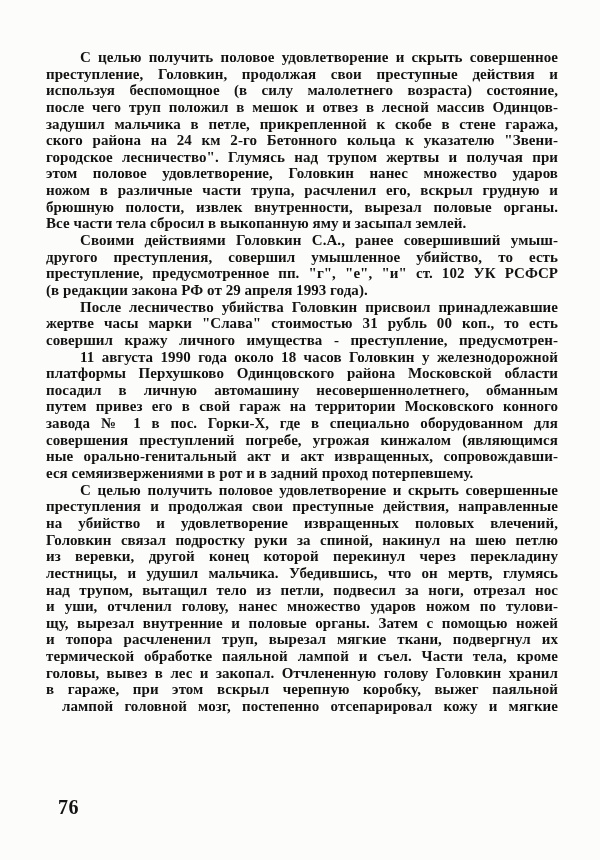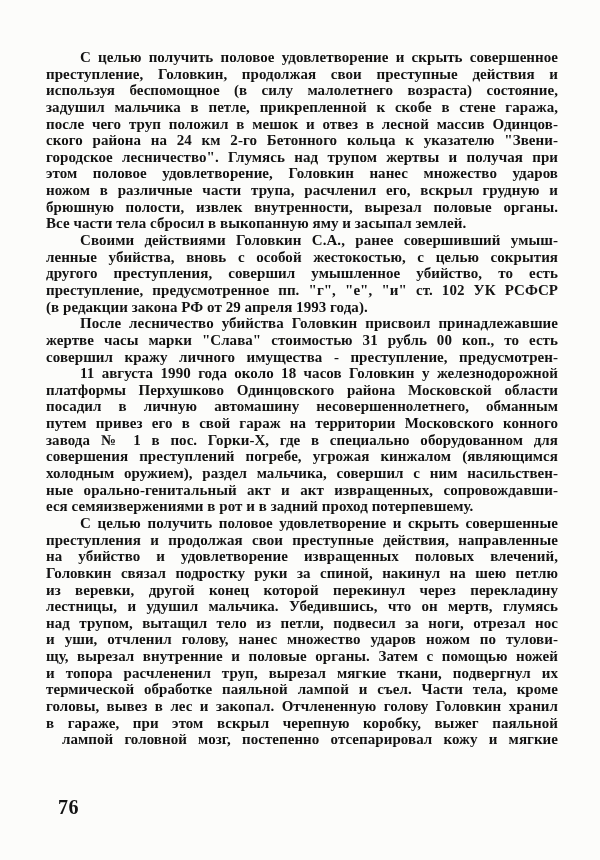--- a/index.html
+++ b/index.html
@@ -66,49 +66,47 @@
 </style>
 </head>
 <body>
 
 <div class="page">
   <div class="text-block" id="text-block">
       <div class="paragraph">
         <div class="line first">С целью получить половое удовлетворение и скрыть совершенное</div>
         <div class="line">преступление, Головкин, продолжая свои преступные действия и</div>
         <div class="line">используя беспомощное (в силу малолетнего возраста) состояние,</div>
+        <div class="line">после чего труп положил в мешок и отвез в лесной массив Одинцов-</div>
         <div class="line">задушил мальчика в петле, прикрепленной к скобе в стене гаража,</div>
-        <div class="line">после чего труп положил в мешок и отвез в лесной массив Одинцов-</div>
         <div class="line">ского района на 24 км 2-го Бетонного кольца к указателю "Звени-</div>
         <div class="line">городское лесничество". Глумясь над трупом жертвы и получая при</div>
         <div class="line">этом половое удовлетворение, Головкин нанес множество ударов</div>
         <div class="line">ножом в различные части трупа, расчленил его, вскрыл грудную и</div>
         <div class="line">брюшную полости, извлек внутренности, вырезал половые органы.</div>
         <div class="line last">Все части тела сбросил в выкопанную яму и засыпал землей.</div>
       </div>
       <div class="paragraph">
         <div class="line first">Своими действиями Головкин С.А., ранее совершивший умыш-</div>
-        <div class="line">ленные убийства, вновь с особой жестокостью, с целью сокрытия</div>
         <div class="line">другого преступления, совершил умышленное убийство, то есть</div>
         <div class="line">преступление, предусмотренное пп. "г", "е", "и" ст. 102 УК РСФСР</div>
         <div class="line last">(в редакции закона РФ от 29 апреля 1993 года).</div>
       </div>
       <div class="paragraph">
         <div class="line first">После лесничество убийства Головкин присвоил принадлежавшие</div>
         <div class="line">жертве часы марки "Слава" стоимостью 31 рубль 00 коп., то есть</div>
         <div class="line">совершил кражу личного имущества - преступление, предусмотрен-</div>
       </div>
       <div class="paragraph">
         <div class="line first">11 августа 1990 года около 18 часов Головкин у железнодорожной</div>
         <div class="line">платформы Перхушково Одинцовского района Московской области</div>
         <div class="line">посадил в личную автомашину несовершеннолетнего, обманным</div>
         <div class="line">путем привез его в свой гараж на территории Московского конного</div>
         <div class="line">завода № 1 в пос. Горки-Х, где в специально оборудованном для</div>
         <div class="line">совершения преступлений погребе, угрожая кинжалом (являющимся</div>
-        <div class="line">холодным оружием), раздел мальчика, совершил с ним насильствен-</div>
         <div class="line">ные орально-генитальный акт и акт извращенных, сопровождавши-</div>
         <div class="line last">еся семяизвержениями в рот и в задний проход потерпевшему.</div>
       </div>
       <div class="paragraph">
         <div class="line first">С целью получить половое удовлетворение и скрыть совершенные</div>
         <div class="line">преступления и продолжая свои преступные действия, направленные</div>
         <div class="line">на убийство и удовлетворение извращенных половых влечений,</div>
         <div class="line">Головкин связал подростку руки за спиной, накинул на шею петлю</div>
         <div class="line">из веревки, другой конец которой перекинул через перекладину</div>
         <div class="line">лестницы, и удушил мальчика. Убедившись, что он мертв, глумясь</div>

